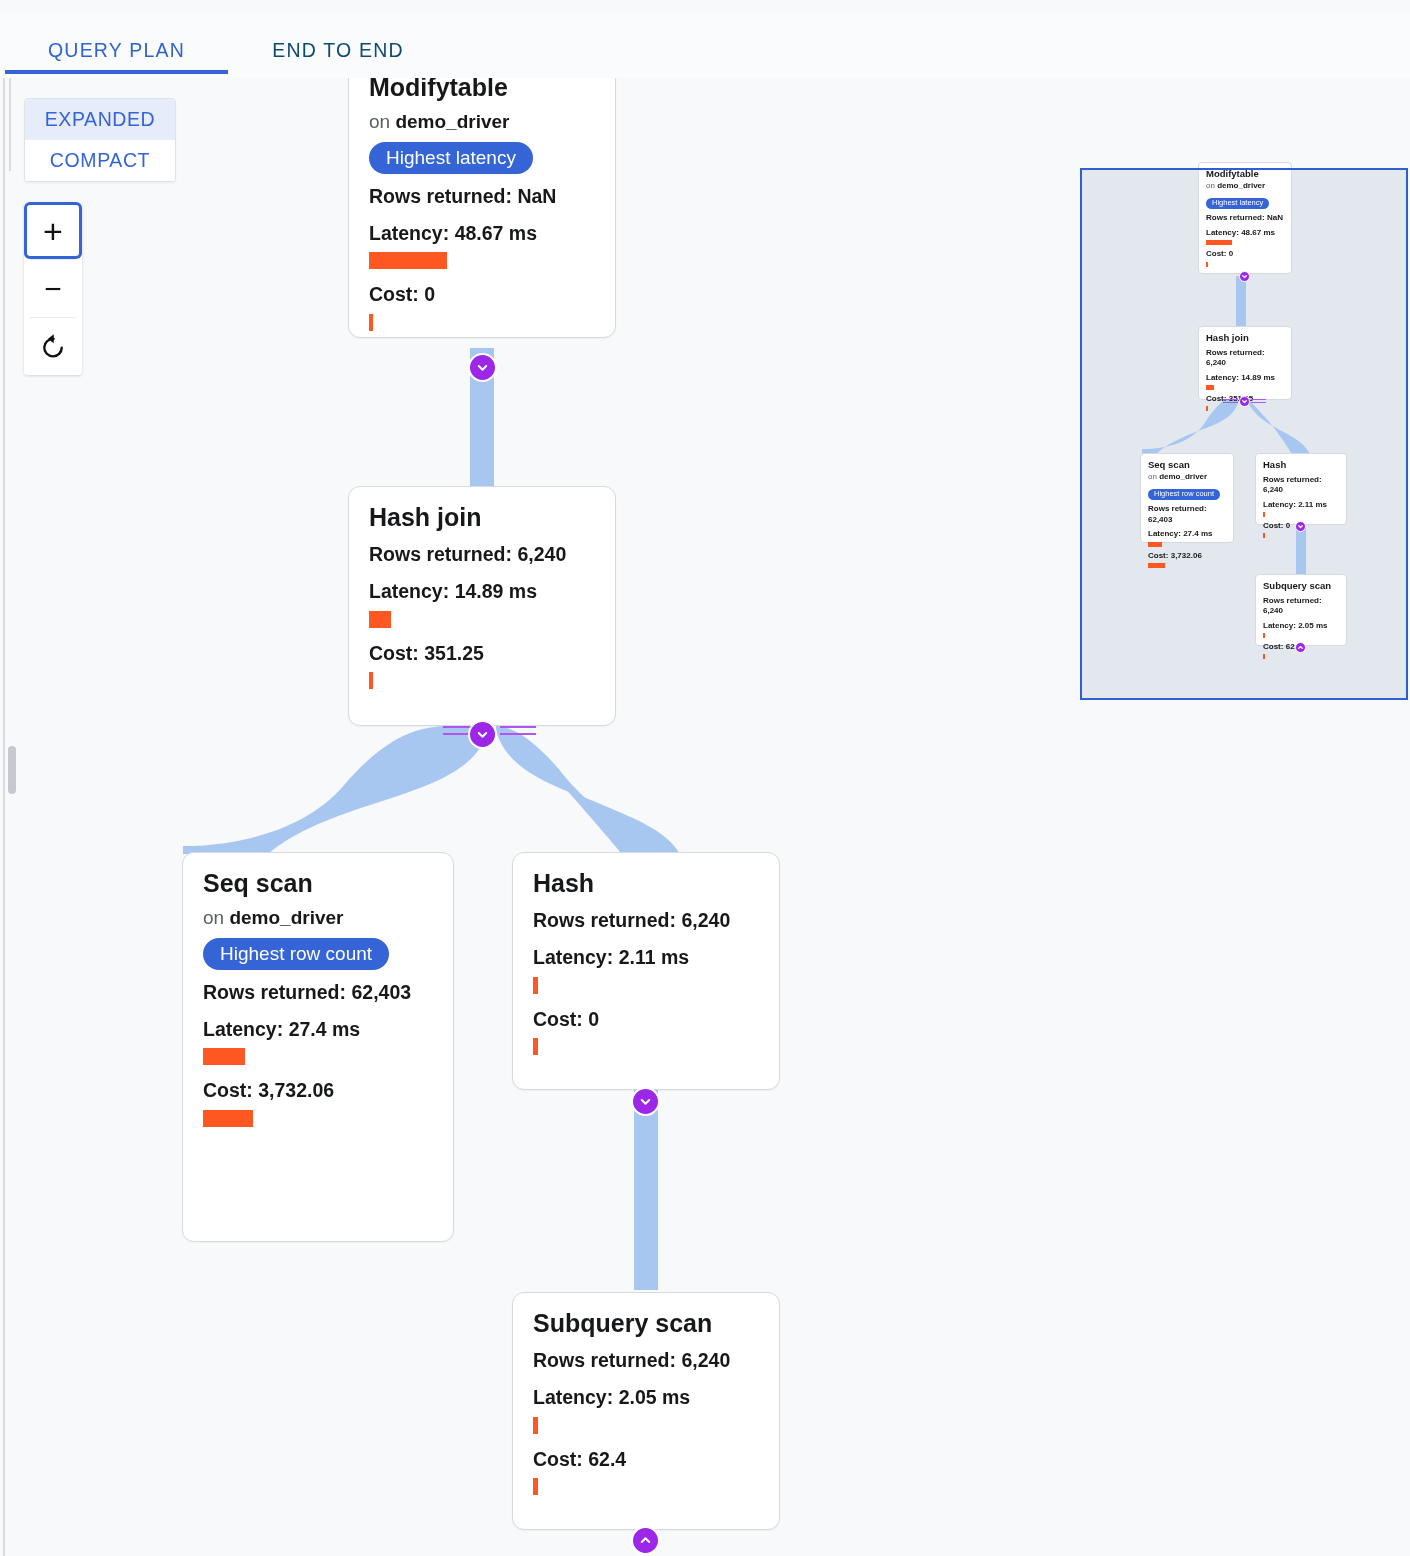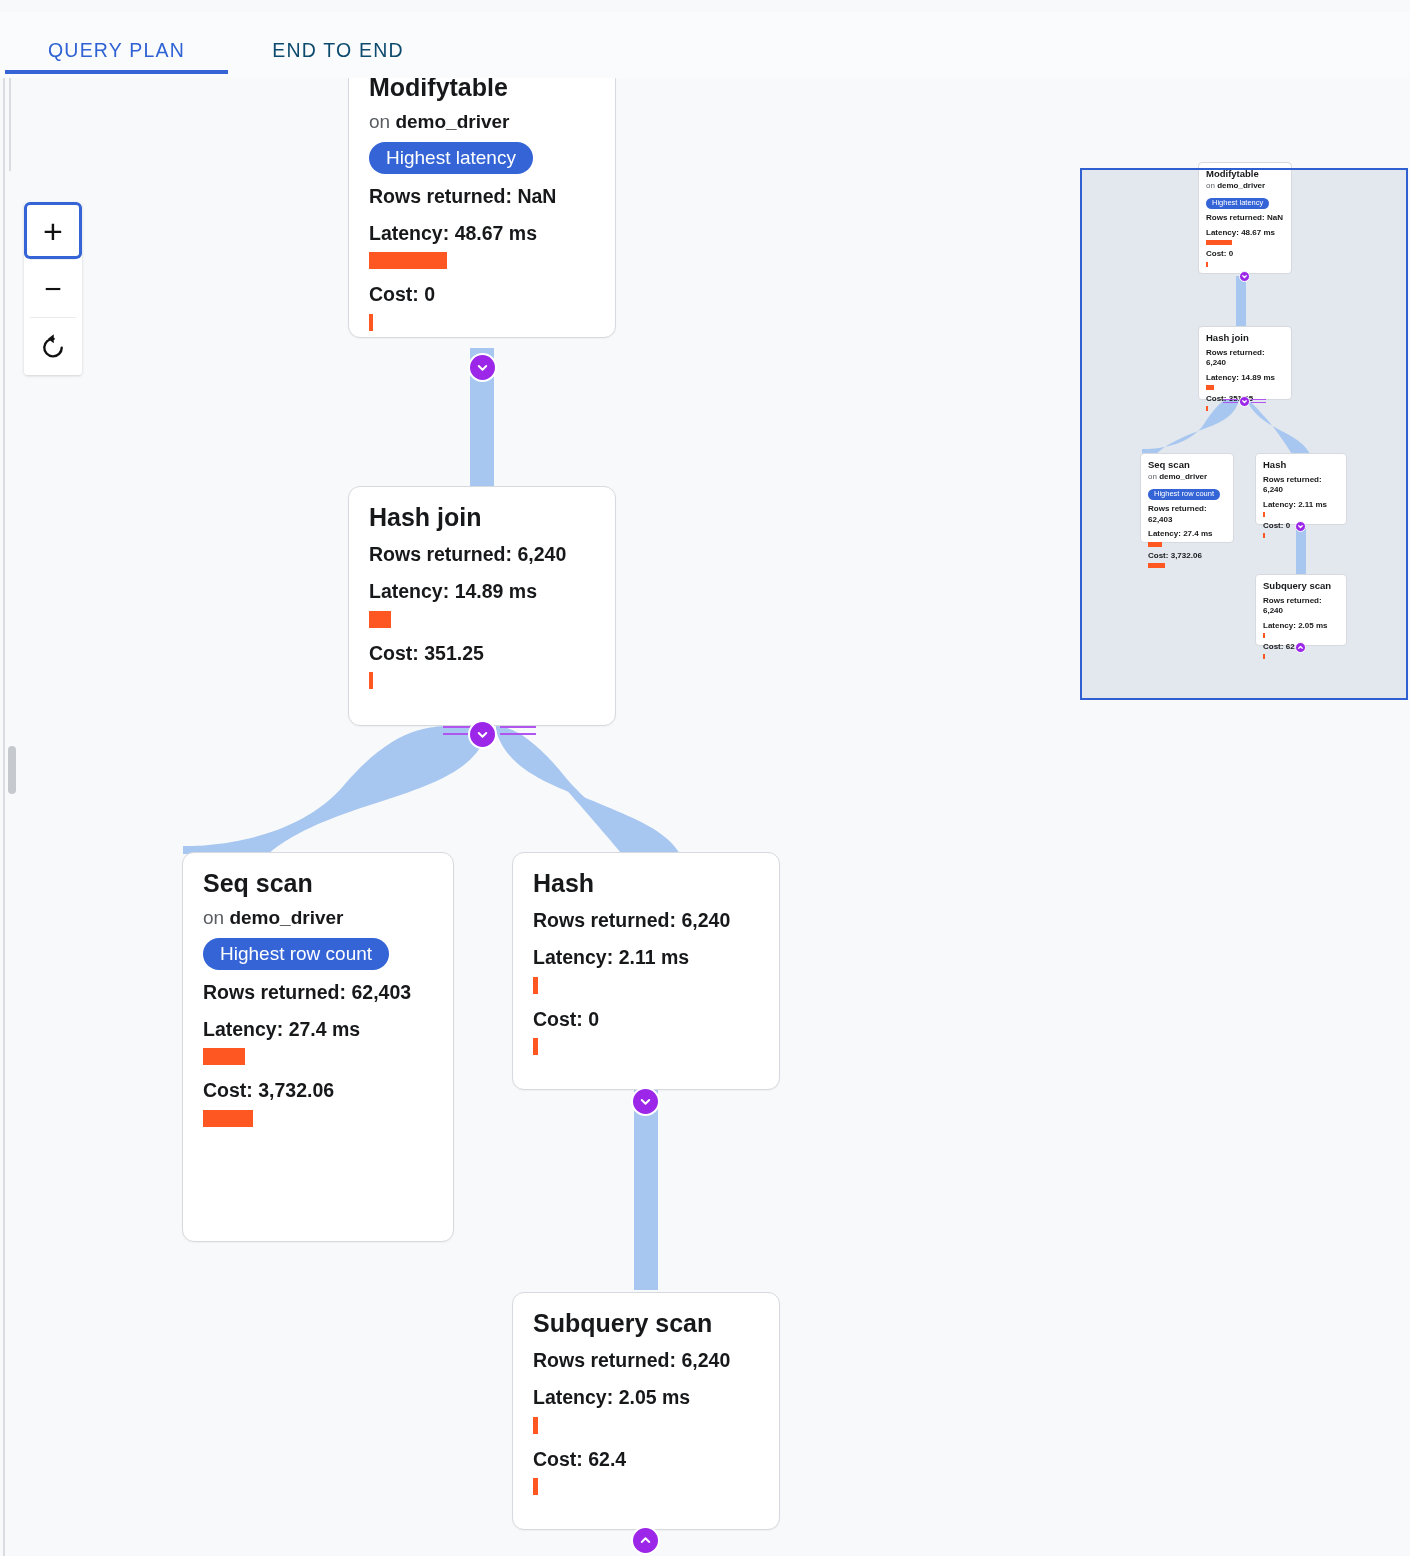--- a/index.html
+++ b/index.html
@@ -188,20 +188,28 @@
     <path d="M 500,650
              C 530,724 652,726 680,776
              L 680,776
              L 622,776
              C 622,776 580,726 552,696
              C 524,666 506,652 500,650 Z" fill="#a8c7f0"></path>
 
     <path d="M 634,1010 L 658,1010 L 658,1212 L 634,1212 Z" fill="#a8c7f0"></path>
   </svg>
 
+  <div id="layout-toggle">
+    <div class="toggle-opt selected">
+      <span>EXPANDED</span>
+    </div>
+    <div class="toggle-opt">
+      <span>COMPACT</span>
+    </div>
+  </div>
 
   <div id="zoom-controls">
     <div class="zbtn first focused">
       <span class="glyph">+</span>
     </div>
     <div class="zdiv"></div>
     <div class="zbtn">
       <span class="glyph minus">−</span>
     </div>
     <div class="zdiv"></div>

